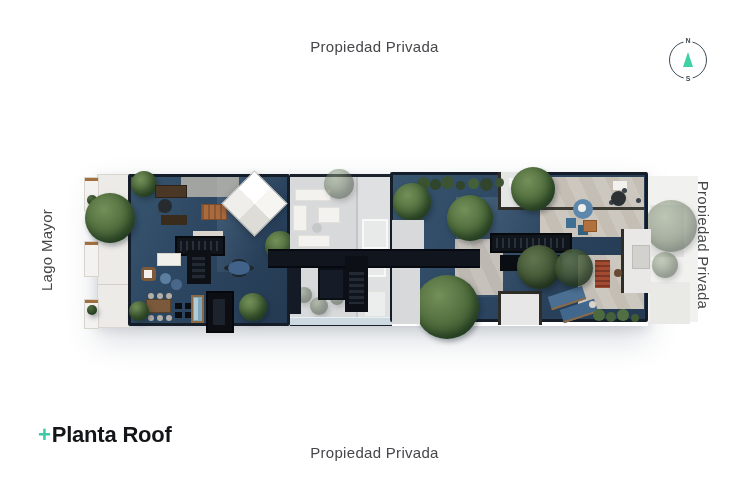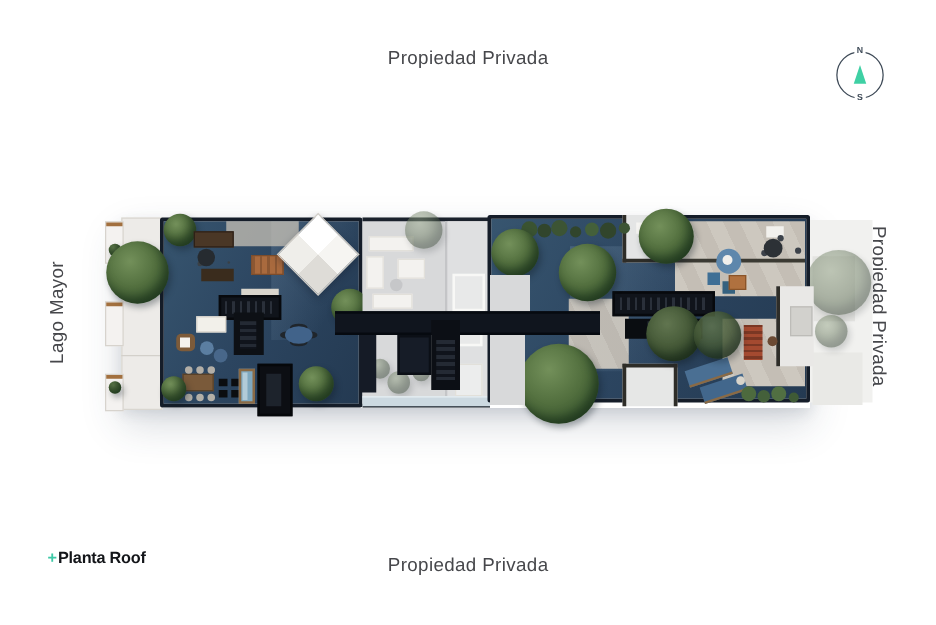--- a/index.html
+++ b/index.html
@@ -5,21 +5,21 @@
   html,body{margin:0;padding:0;background:#fff;}
   #canvas{position:relative;width:749px;height:500px;background:#ffffff;overflow:hidden;
           font-family:"Liberation Sans",sans-serif;}
   .p{position:absolute;}
   
   .sitelabel{position:absolute;font-size:15px;font-weight:400;color:#46474b;letter-spacing:.3px;white-space:nowrap;}
   .sitelabel.h{left:0;right:0;text-align:center;}
   .vlabel{transform:translate(-50%,-50%) rotate(-90deg);}
   .vlabel.cw{transform:translate(-50%,-50%) rotate(90deg);}
   
-  #logo{position:absolute;left:38px;top:438px;font-size:13px;font-weight:800;color:#131519;letter-spacing:-.2px;}
+  #logo{position:absolute;left:38px;top:422px;font-size:22px;font-weight:800;color:#131519;letter-spacing:-.2px;}
   #logo .plus{color:#3ec9a7;font-weight:700;margin-right:1px;}
   
   #compass{position:absolute;left:669px;top:41px;width:38px;height:38px;}
   #compass .ring{position:absolute;inset:0;border:1.5px solid #3e4a57;border-radius:50%;}
   #compass .cn,#compass .cs{position:absolute;left:50%;transform:translateX(-50%);font-size:7px;font-weight:700;
       color:#3e4a57;background:#fff;padding:0 2px;line-height:8px;}
   #compass .cn{top:-4px;} #compass .cs{bottom:-4px;}
   #compass .needle{position:absolute;left:50%;top:50%;transform:translate(-50%,-54%);width:0;height:0;
       border-left:5px solid transparent;border-right:5px solid transparent;border-bottom:15px solid #3fd0a4;}
   

